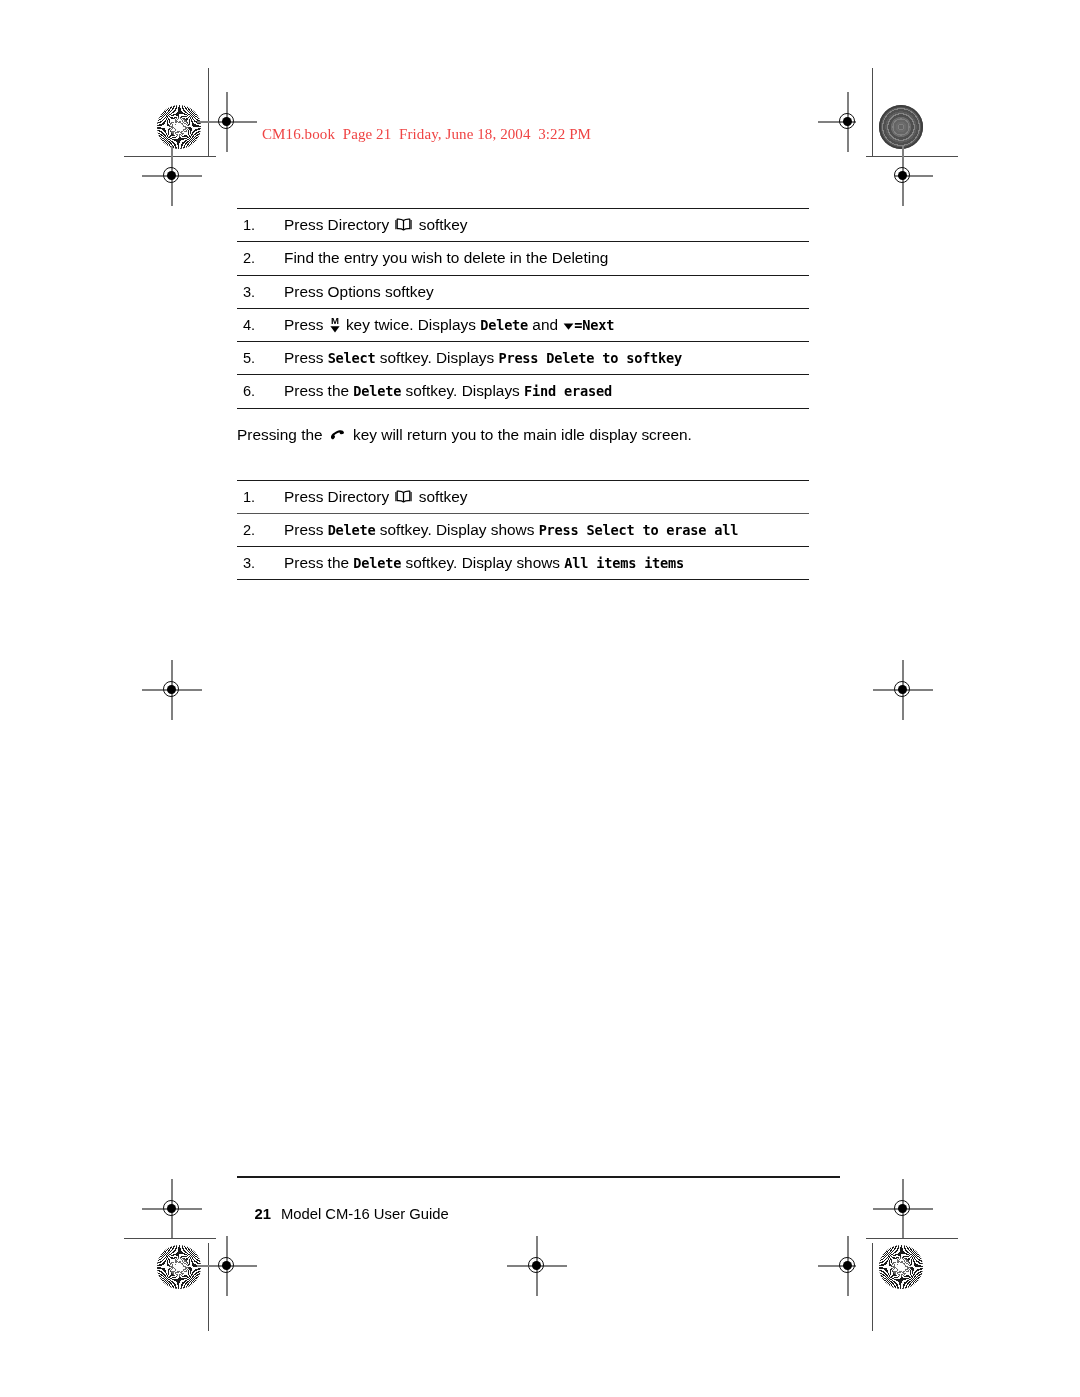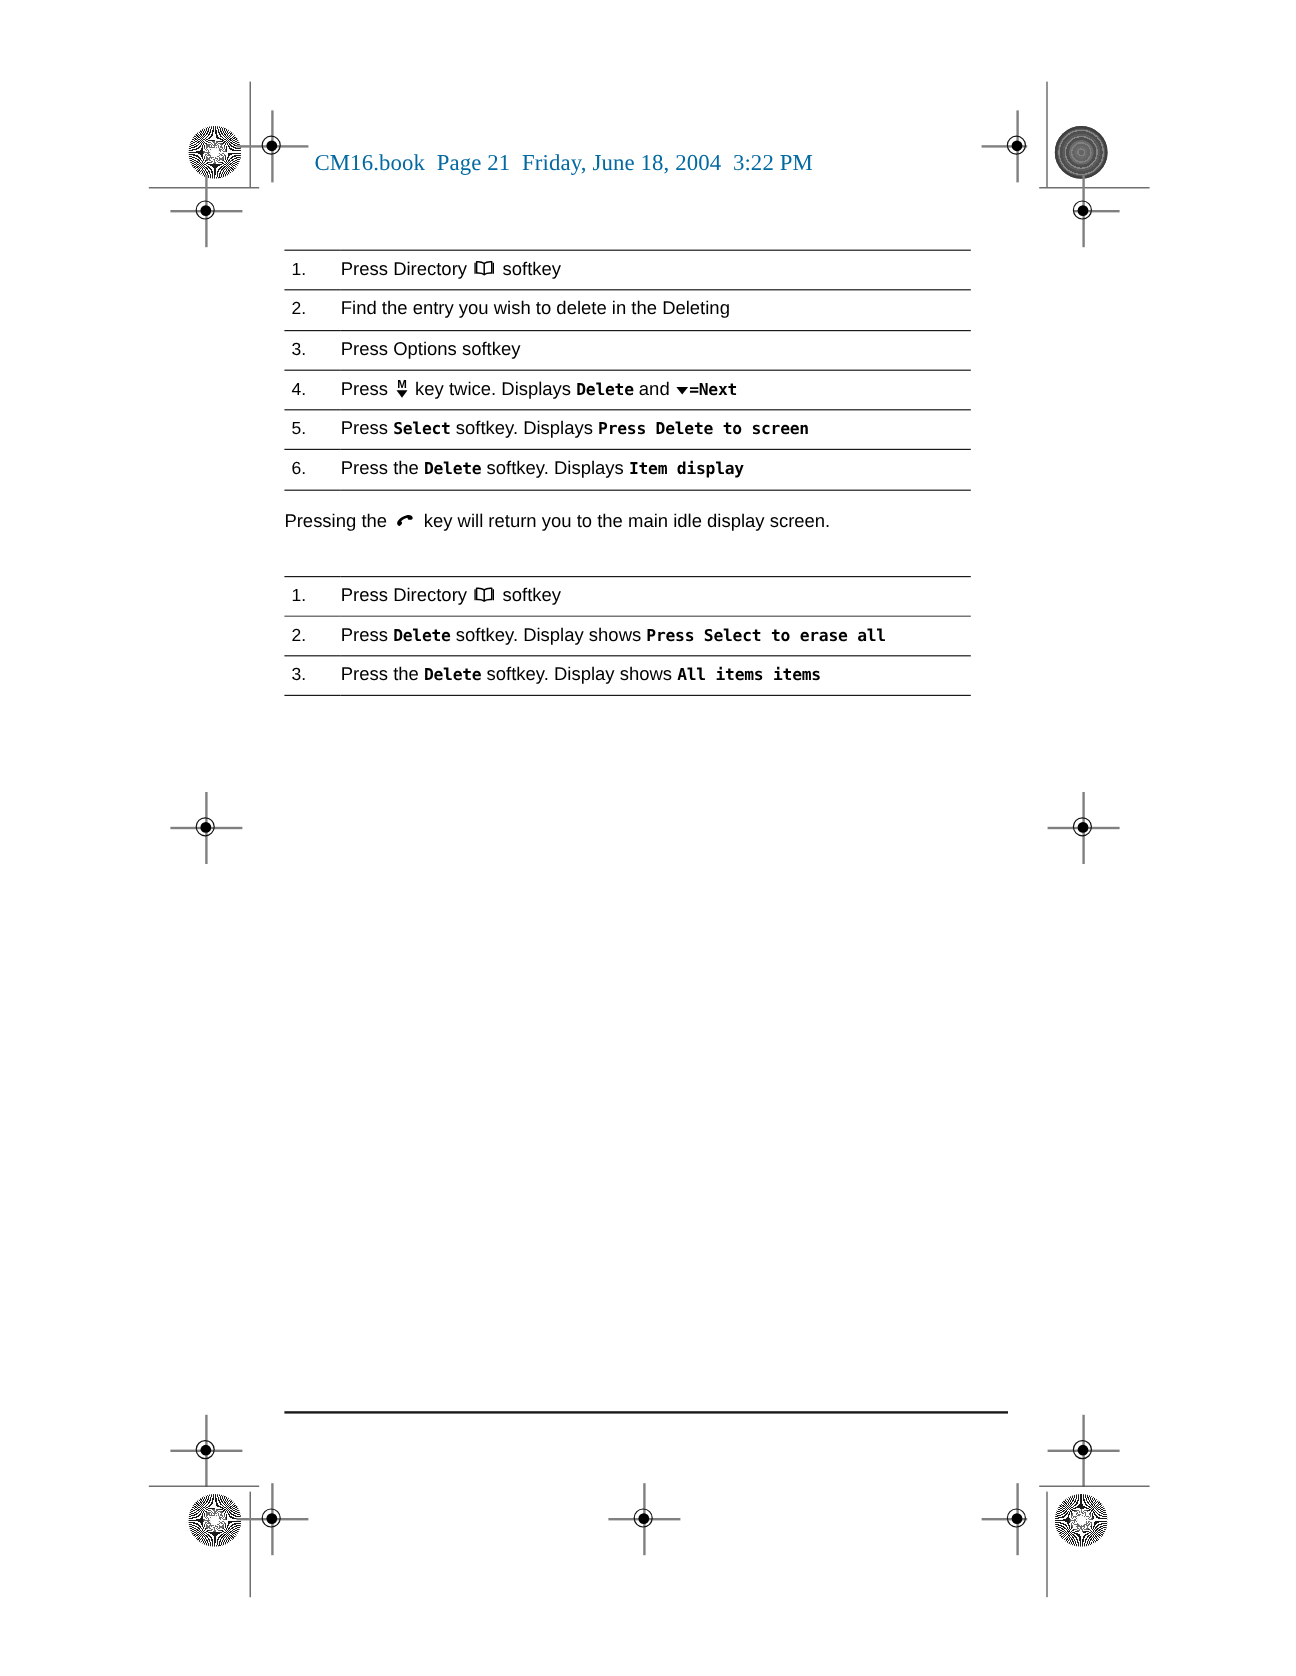--- a/index.html
+++ b/index.html
@@ -97,23 +97,23 @@
   }
   .trimline.h { height: 1.4px; }
   .trimline.v { width: 1.4px; }
 
   
   .slug {
     position: absolute;
     left: 262px;
     top: 126px;
     font-family: "Liberation Serif", serif;
-    font-size: 19px;
+    font-size: 15px;
     letter-spacing: 0.1px;
-    color: #0369a1;
+    color: #ef4444;
     white-space: pre;
   }
 
   
   #content {
     position: absolute;
     left: 237px;
     top: 190px;
     width: 572px;
   }
@@ -320,25 +320,25 @@
             <td class="num">4.</td>
             <td><span>Press </span><span class="icon icon-menudown"><svg viewBox="0 0 12 17" width="12" height="17" aria-hidden="true">
                   <text x="6" y="8.4" text-anchor="middle" font-family="Liberation Sans, sans-serif" font-size="9.6" font-weight="bold" fill="#000">M</text>
                   <path d="M1.4 10.2 L10.6 10.2 L6 16.4 Z" fill="#000"></path>
                 </svg></span><span> key twice. Displays </span><span class="lcd">Delete</span><span> and </span><span class="lcd"><span class="icon icon-downtri"><svg viewBox="0 0 11 10" width="11" height="10" aria-hidden="true">
                     <path d="M0.6 2.6 L10.4 2.6 L5.5 8.8 Z" fill="#000"></path>
                   </svg></span><span>=Next</span></span></td>
           </tr>
           <tr>
             <td class="num">5.</td>
-            <td><span>Press </span><span class="lcd">Select</span><span> softkey. Displays </span><span class="lcd">Press Delete to screen</span></td>
+            <td><span>Press </span><span class="lcd">Select</span><span> softkey. Displays </span><span class="lcd">Press Delete to softkey</span></td>
           </tr>
           <tr>
             <td class="num">6.</td>
-            <td><span>Press the </span><span class="lcd">Delete</span><span> softkey. Displays </span><span class="lcd">Item display</span></td>
+            <td><span>Press the </span><span class="lcd">Delete</span><span> softkey. Displays </span><span class="lcd">Find erased</span></td>
           </tr>
         </tbody>
     </table>
 
     <div class="note-gap-top"></div>
     <p class="note" style="margin:0;">
       <span>Pressing the </span><span class="icon icon-endcall">
         <svg viewBox="0 0 17 12" width="17" height="12" aria-hidden="true">
           <g transform="rotate(-28 8.5 6)">
             <path d="M1.6 6.6 C1.0 4.2 3.4 2.2 8.5 2.2 C13.6 2.2 16.0 4.2 15.4 6.6
@@ -369,14 +369,17 @@
           <tr>
             <td class="num">3.</td>
             <td><span>Press the </span><span class="lcd">Delete</span><span> softkey. Display shows </span><span class="lcd">All items items</span></td>
           </tr>
         </tbody>
     </table>
 
   </div>
 
   <div class="footer-rule"></div>
+  <div class="footer-text">
+    <span class="pg">21</span><span>Model CM-16 User Guide</span>
+  </div>
 
 </div>
 
 </body></html>

